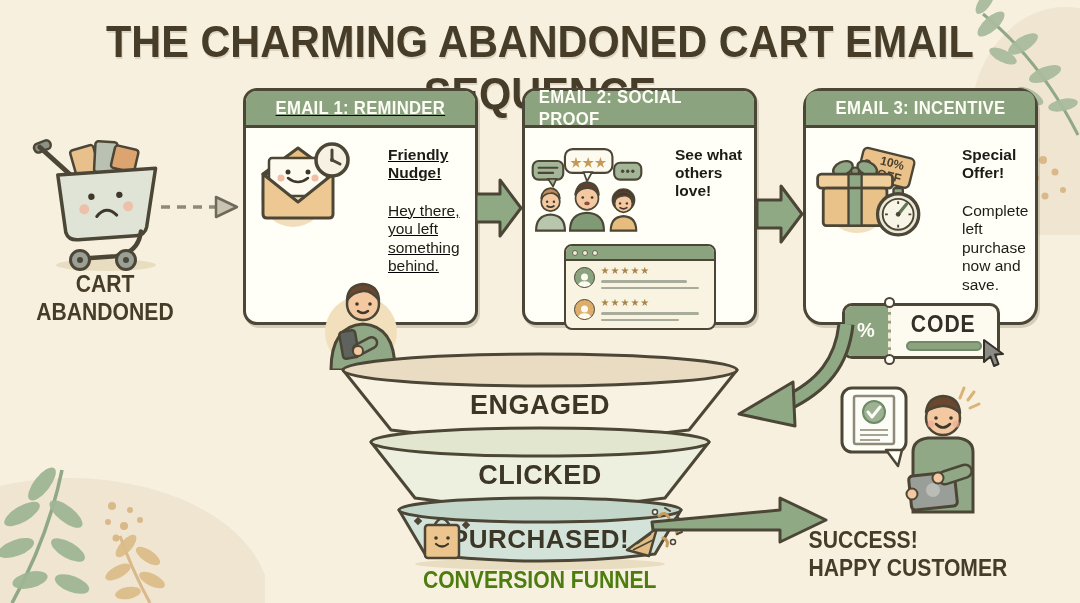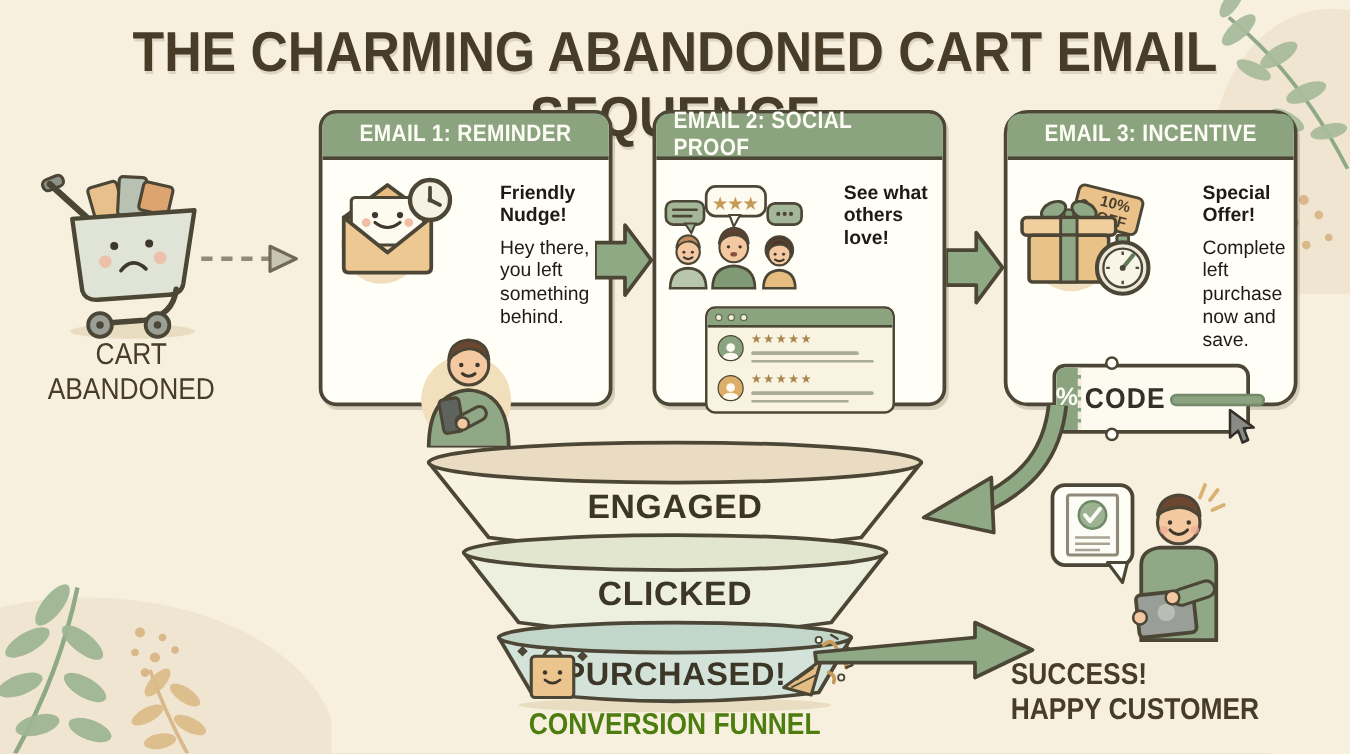--- a/index.html
+++ b/index.html
@@ -15,38 +15,38 @@
     position:absolute; left:0; right:0; top:16px; text-align:center;
     font-size:45px; font-weight:bold; color:#463c28; letter-spacing:0;
     text-shadow:1px 2px 0 rgba(70,60,40,0.15);
   }
   .title span { display:inline-block; transform:scaleX(0.92); }
 
   .cond { display:inline-block; transform:scaleX(0.88); transform-origin:center; }
 
   .cart-label {
     position:absolute; left:10px; top:270px; width:190px; text-align:center;
-    font-size:24px; font-weight:normal; color:#463c28; line-height:1.15;
+    font-size:24px; font-weight:bold; color:#463c28; line-height:1.15;
   }
 
   .card {
     position:absolute; top:88px; width:235px; height:237px;
     background:#fffef7; border:3px solid #4c4636; border-radius:14px;
     box-shadow:2px 3px 0 rgba(90,80,60,0.22);
   }
   .card-header {
     height:37px; background:#8ba37e; border-bottom:3px solid #4c4636;
     border-radius:10px 10px 0 0; display:flex; align-items:center; justify-content:center;
     color:#fdfdf5; font-weight:bold; font-size:19px; letter-spacing:0.3px;
   }
   .card-row { display:flex; padding:12px 8px 0 6px; align-items:flex-start;gap:32px; }
   .card-icon { flex:0 0 104px; }
   .card-text { flex:1; padding-top:6px; }
   .headline { font-weight:bold; font-size:15.5px; color:#1d1b16; line-height:1.15; }
-  .bodytext { font-size:15.5px; color:#1d1b16; line-height:1.2; margin-top:8px; }
+  .bodytext { font-size:15.5px; color:#1d1b16; line-height:1.2; margin-top:20px; }
   .card-bottom { display:flex; justify-content:center; margin-top:-2px; }
 
   .browser {
     width:152px; background:#f9f4e2; border:2.5px solid #4c4636; border-radius:8px;
     overflow:hidden; margin-top:4px;
   }
   .browser-bar {
     height:15px; background:#8ba37e; border-bottom:2.5px solid #4c4636;
     display:flex; align-items:center; gap:4px; padding-left:6px;
   }
@@ -61,21 +61,21 @@
 
   .coupon {
     position:relative; display:flex; width:158px; height:56px; margin-top:10px;
     border:3px solid #4c4636; border-radius:10px; background:#fdfaf0;
   }
   .coupon-stub {
     width:46px; background:#8ba37e; border-right:3px dashed #f2ecd8;
     border-radius:7px 0 0 7px; display:flex; align-items:center; justify-content:center;
     color:#fdfdf5; font-weight:bold; font-size:20px;
   }
-  .coupon-main { flex:1; display:flex; flex-direction:row; align-items:center; justify-content:center; }
+  .coupon-main { flex:1; display:flex; flex-direction:column; align-items:center; justify-content:center; }
   .coupon-code { font-size:23px; font-weight:bold; color:#33302a; letter-spacing:1px; transform:scaleX(0.92); }
   .coupon-bar { width:76px; height:10px; background:#8ba37e; border:2px solid #72896a; border-radius:5px; margin-top:3px; }
   .notch { position:absolute; width:11px; height:11px; border-radius:50%; background:#fffef7; border:2.5px solid #4c4636; left:39px; }
   .notch.top { top:-9px; } .notch.bot { bottom:-9px; }
   .cursor { position:absolute; right:-12px; bottom:-14px; }
 
   .funnel-caption {
     position:absolute; left:330px; top:566px; width:420px; text-align:center;
     font-size:24px; font-weight:bold; color:#4d7c0f;
   }
@@ -169,21 +169,21 @@
   </svg>
   <div class="cart-label">
     <span class="cond"><span>CART</span><br><span>ABANDONED</span></span>
   </div>
 
   <svg class="deco" style="left:158px; top:192px; width:85px; height:30px;" viewBox="0 0 85 30">
     <line x1="3" y1="15" x2="58" y2="15" stroke="#8f8a7a" stroke-width="3.5" stroke-dasharray="9,7"></line>
     <polygon points="58,5 79,15 58,25" fill="#c9c4b2" stroke="#6e695a" stroke-width="2.5" stroke-linejoin="round"></polygon>
   </svg>
 
-  <div class="card" style="left:255px;">
+  <div class="card" style="left:243px;text-decoration:underline;">
     <div class="card-header">
         <span class="cond">EMAIL 1: REMINDER</span>
       </div>
     <div class="card-row">
       <div class="card-icon">
         <svg width="102" height="88" viewBox="0 0 100 88">
           <circle cx="40" cy="55" r="32" fill="#f2debc"></circle>
           <polygon points="10,34 45,8 80,34" fill="#e7bd80" stroke="#4c4636" stroke-width="3" stroke-linejoin="round"></polygon>
           <rect x="16" y="18" width="58" height="38" rx="3" fill="#fdfaf0" stroke="#4c4636" stroke-width="2.5"></rect>
           <circle cx="35" cy="32" r="2.5" fill="#3d382b"></circle>

